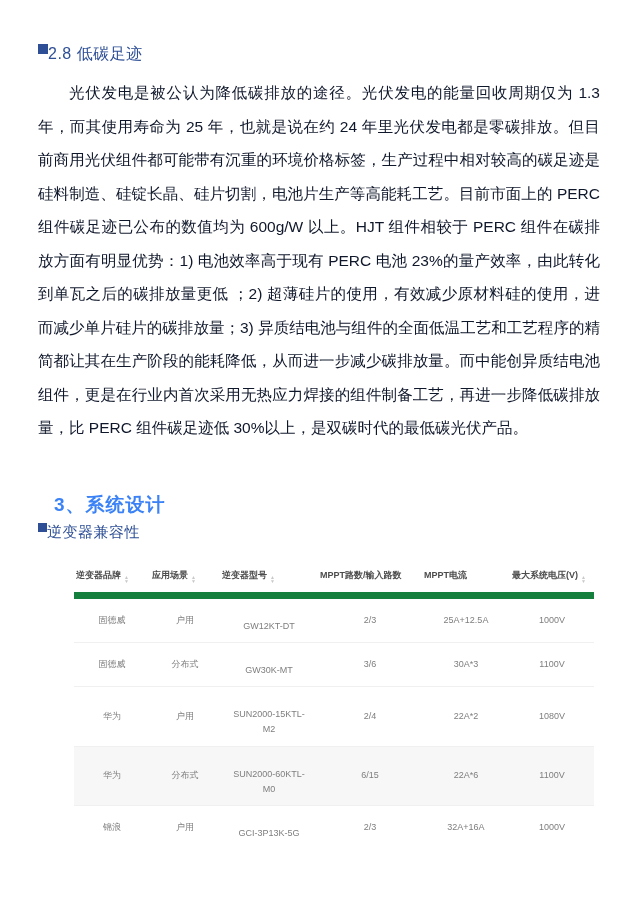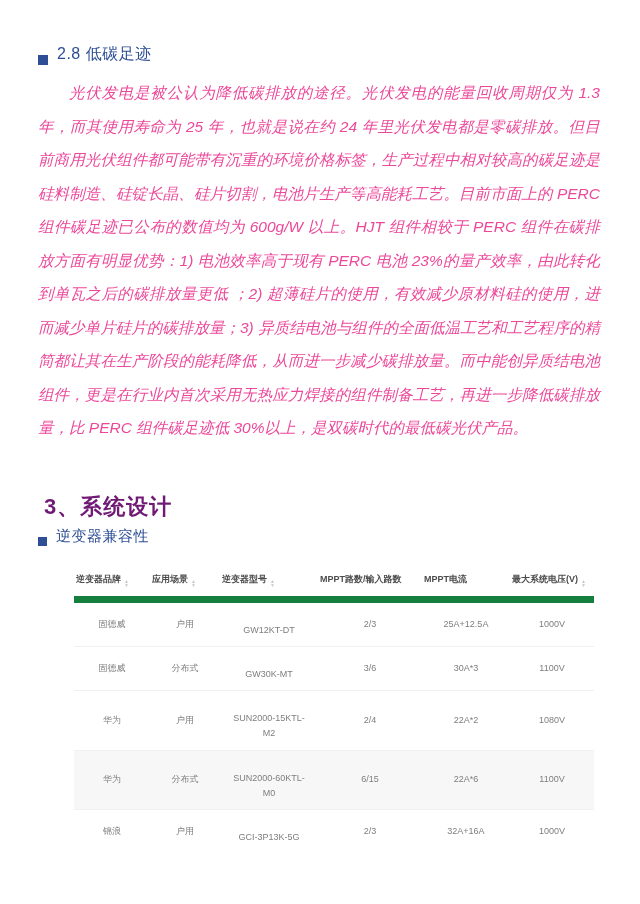--- a/index.html
+++ b/index.html
@@ -5,33 +5,33 @@
   html,body{margin:0;padding:0;}
   body{
     width:640px;height:904px;background:#ffffff;
     font-family:"Liberation Sans","DejaVu Sans",sans-serif;
     -webkit-font-smoothing:antialiased;
   }
   .page{width:640px;height:904px;background:#ffffff;overflow:hidden;position:relative;}
   .content{padding:44px 40px 0 38px;}
 
   
-  .heading-row{display:flex;align-items:flex-end;gap:9px;color:#2e4f96;}
+  .heading-row{display:flex;align-items:flex-start;gap:0;color:#2e4f96;}
   .heading-row .bullet{width:10px;height:10px;background:#2e4f96;flex:0 0 auto;}
   .heading-row .heading-text{font-size:16px;font-weight:500;letter-spacing:.5px;}
   .heading-row.sub .bullet{width:9px;height:9px;}
   .heading-row.sub .heading-text{font-size:15px;}
 
   .body-para{
-    font-size:15.5px;line-height:33.5px;color:#ec4899;
-    text-align:justify;text-indent:2em;margin:11px 0 0 0;font-style:italic;
+    font-size:15.5px;line-height:33.5px;color:#0f172a;
+    text-align:justify;text-indent:2em;margin:11px 0 0 0;
   }
 
   .big-title{
-    margin:47px 0 0 6px;font-size:22px;font-weight:700;color:#701a75;letter-spacing:1px;
+    margin:47px 0 0 16px;font-size:19px;font-weight:700;color:#3b82f6;letter-spacing:1px;
   }
   .sub-heading{margin-top:5px;}
   .para2{margin-top:9px;}
 
   
   .table-wrap{margin:17px 0 0 36px;width:520px;}
   table{width:100%;border-collapse:collapse;table-layout:fixed;font-size:9px;color:#7e7e7e;}
   col.c1{width:76px}col.c2{width:70px}col.c3{width:98px}
   col.c4{width:104px}col.c5{width:88px}col.c6{width:84px}
   th{

